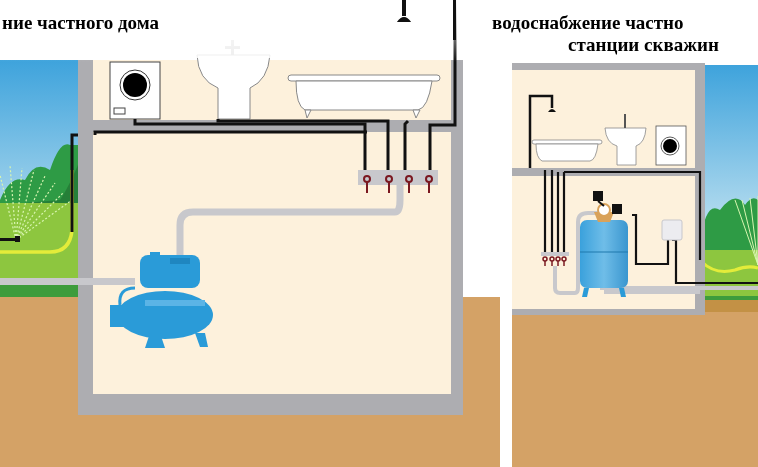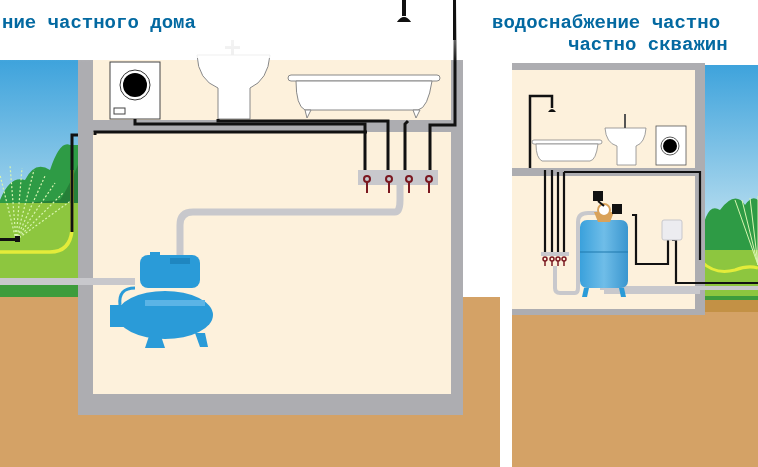--- a/index.html
+++ b/index.html
@@ -1,18 +1,18 @@
 <!DOCTYPE html>
 <html><head>
 <meta charset="utf-8">
 <style>
   html, body { margin:0; padding:0; }
   body { width:758px; height:467px; overflow:hidden; background:#ffffff; position:relative; font-family:"DejaVu Sans", sans-serif; }
   .stage { position:absolute; left:0; top:0; width:758px; height:467px; }
-  .caption { position:absolute; font-family:Liberation Mono, monospace; font-weight:bold; color:#0369a1; font-size:19px; line-height:20px; white-space:nowrap; }
+  .caption { position:absolute; font-family:Liberation Serif, serif; font-weight:bold; color:#000000; font-size:19px; line-height:20px; white-space:nowrap; }
   .cap-left-1 { left:2px; top:13px; }
   .cap-left-2 { left:22px; top:35px; }
   .cap-right-1 { left:492px; top:13px; }
   .cap-right-2 { left:568px; top:35px; }
   svg { position:absolute; left:0; top:0; }
 </style>
 </head>
 <body>
 
 <div class="stage">
@@ -228,15 +228,15 @@
     </g>
 
     <rect x="662" y="220" width="20" height="20" rx="2" fill="#ececf0" stroke="#c7c7cc" stroke-width="1"></rect>
 
     <rect x="512" y="0" width="246" height="62" fill="#ffffff"></rect>
   </g>
 </svg>
 
 <div class="caption cap-left-1">ние частного дома</div>
 <div class="caption cap-right-1">водоснабжение частно</div>
-<div class="caption cap-right-2">частно скважин</div>
+<div class="caption cap-right-2">станции скважин</div>
 
 </div>
 
 </body></html>

